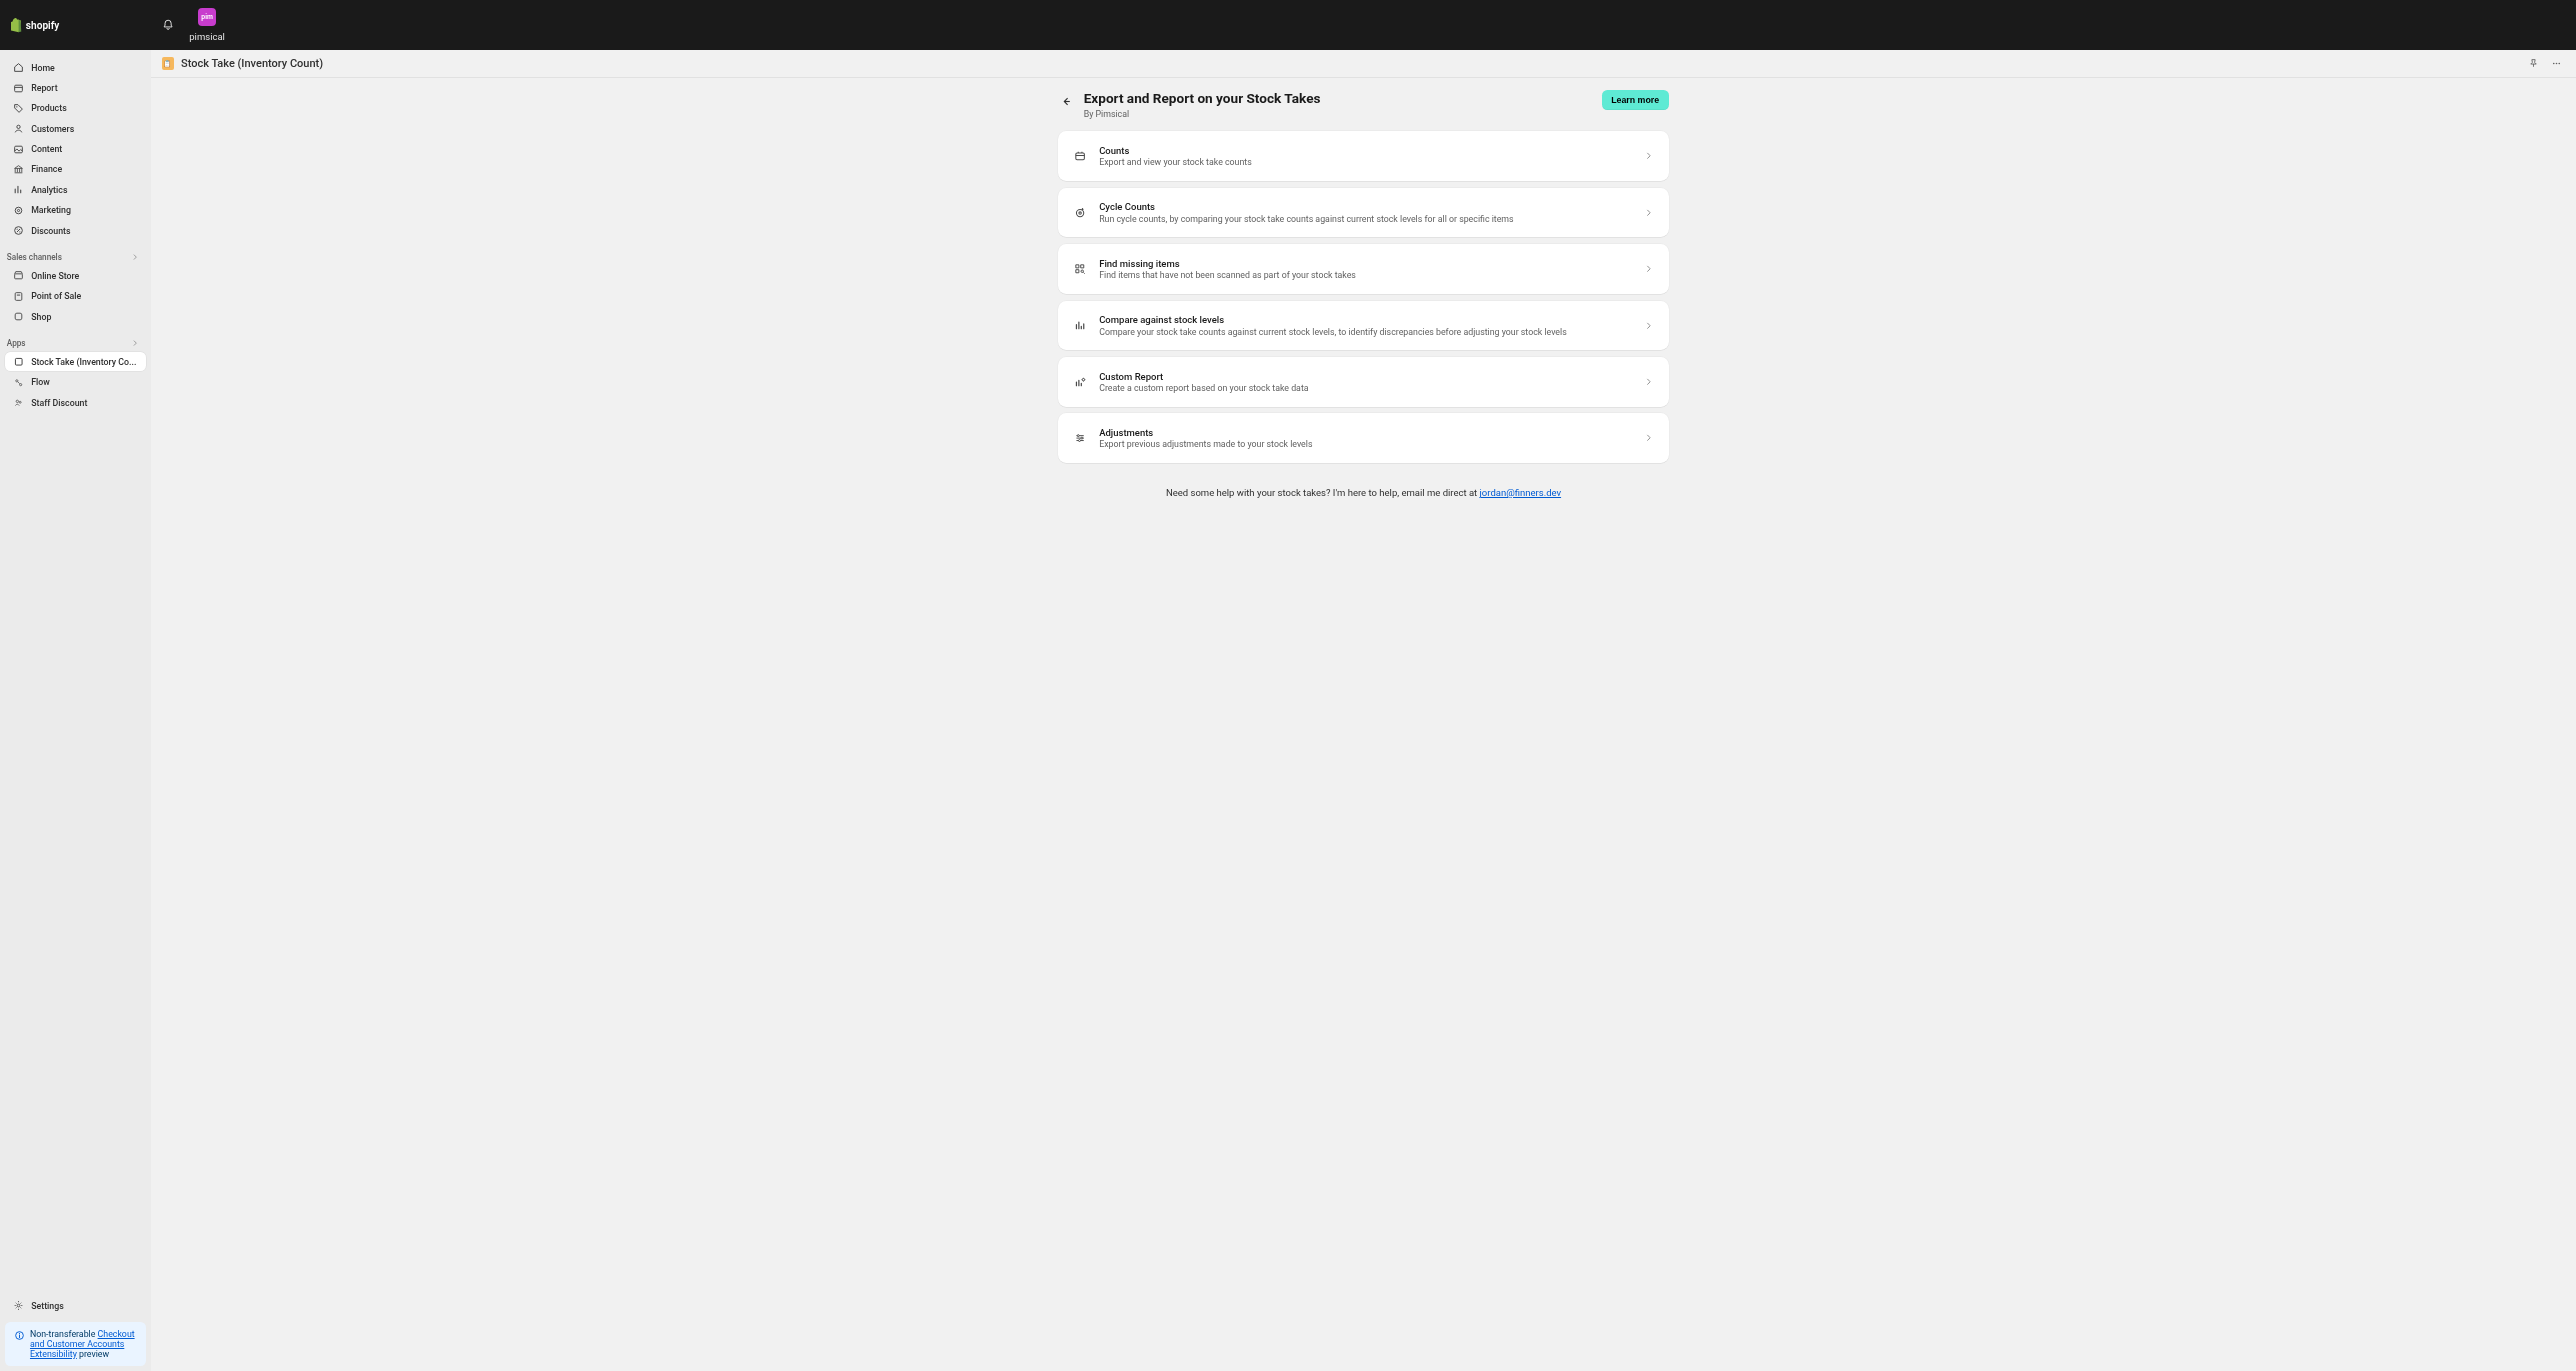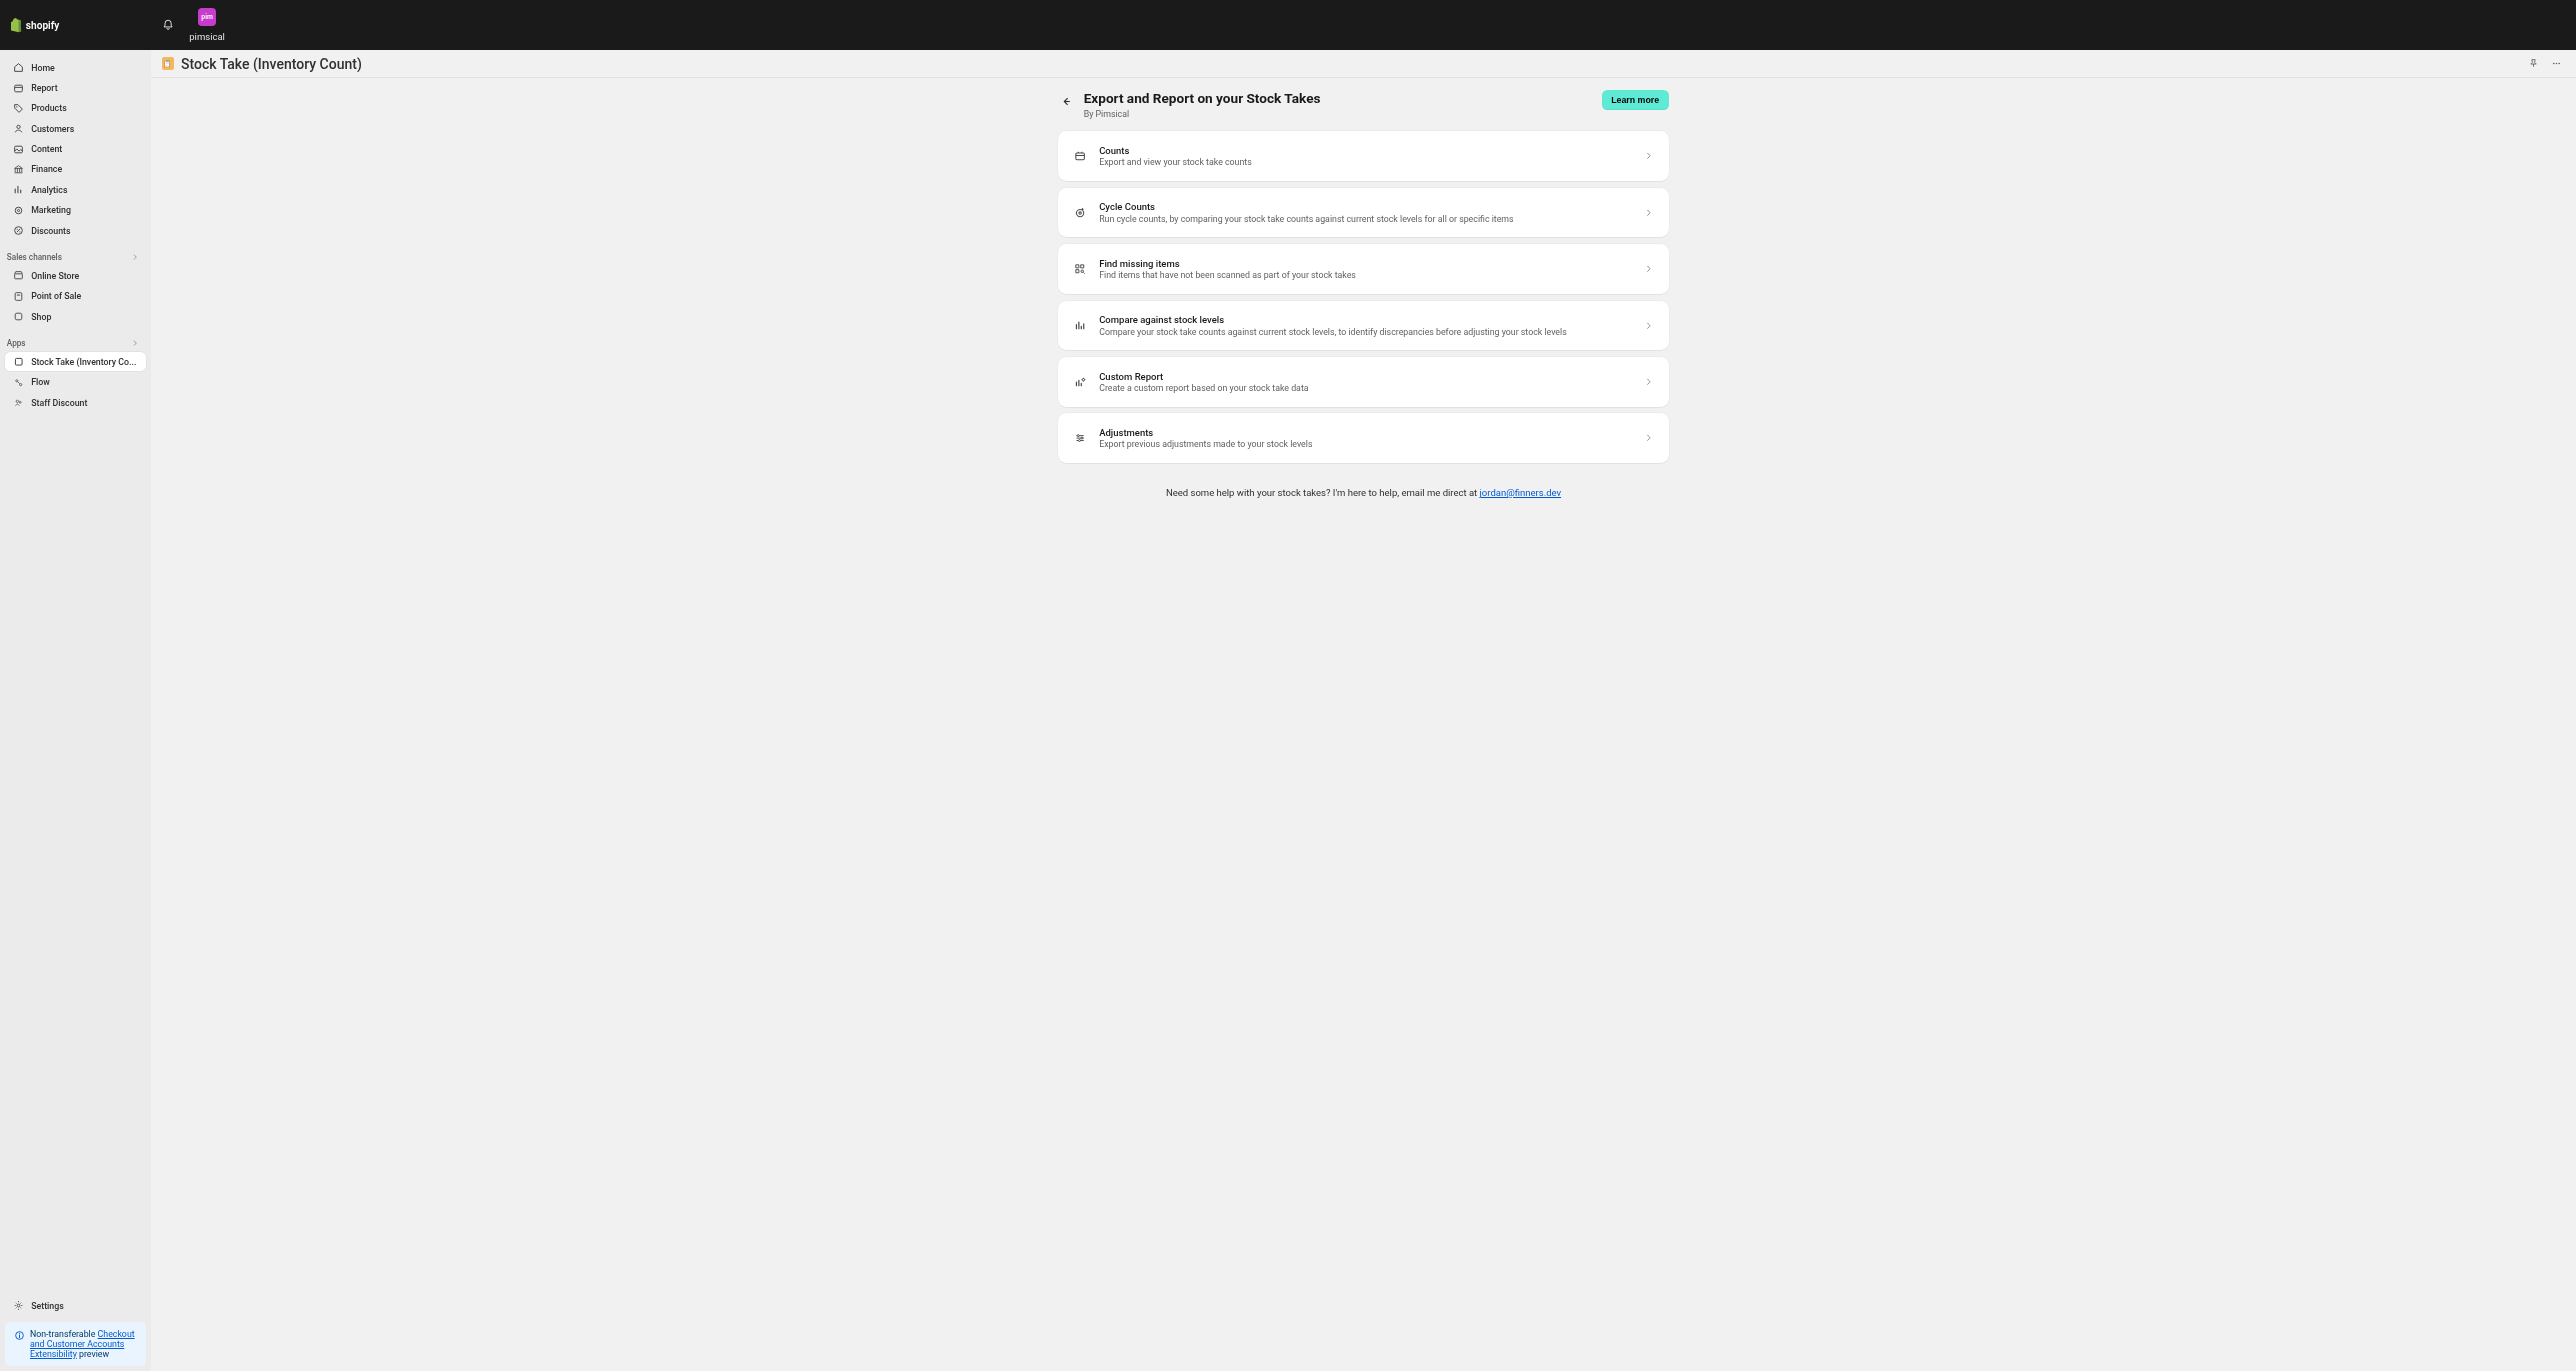--- a/index.html
+++ b/index.html
@@ -32,21 +32,21 @@
   .nav-sect { margin-top: 9.5px; display: flex; align-items: center; justify-content: space-between; padding: 1.4px 6.8px 2.7px 1.4px; color: #616161; font-size: 8.2px; font-weight: 500; cursor: pointer; }
   .sidebar .spacer { flex: 1; }
   .promo { margin: 5.4px 0 0; background: #eaf4ff; border-radius: 5.4px; padding: 6.8px 8.2px; font-size: 8.8px; display: flex; gap: 5.4px; color: #003a66; }
   .promo a { color: #005bd3; text-decoration: underline; }
   .promo .info-ic { color: #005bd3; margin-top: 1.4px; }
 
   
   .maincol { flex: 1; display: flex; flex-direction: column; min-width: 0; background: #f1f1f1; }
   .app-bar { height: 28px; border-bottom: 0.7px solid #e1e1e1; display: flex; align-items: center; padding: 0 11px; gap: 6.8px; background: #f1f1f1; }
   .app-bar .app-ic { width: 12.2px; height: 12.2px; background: #f6b85d; border-radius: 2px; display: flex; align-items: center; justify-content: center; font-size: 6.8px; }
-  .app-bar .title { flex: 1; font-size: 14px; font-weight: 500; color: #303030; }
+  .app-bar .title { flex: 1; font-size: 11px; font-weight: 500; color: #303030; }
   .app-bar .act { color: #616161; cursor: pointer; padding: 2.7px; }
 
   .content { flex: 1; overflow-y: auto; }
   .inner { max-width: 621px; margin: 0 auto; padding: 12.2px 5.4px 27px; }
 
   .page-head { display: flex; align-items: flex-start; justify-content: space-between; margin-bottom: 12.2px; }
   .ph-left { display: flex; gap: 9px; align-items: flex-start; }
   .back-btn { width: 16.3px; height: 16.3px; display:flex; align-items: center; justify-content:center; margin-top: 2.7px; cursor:pointer; color:#303030; border-radius: 4.1px; }
   .ph-titles h1 { font-size: 13.6px; font-weight: 700; color: #1a1a1a; line-height: 1.3; }
   .ph-titles .sub { font-size: 8.8px; color: #616161; margin-top: 1.4px; }

